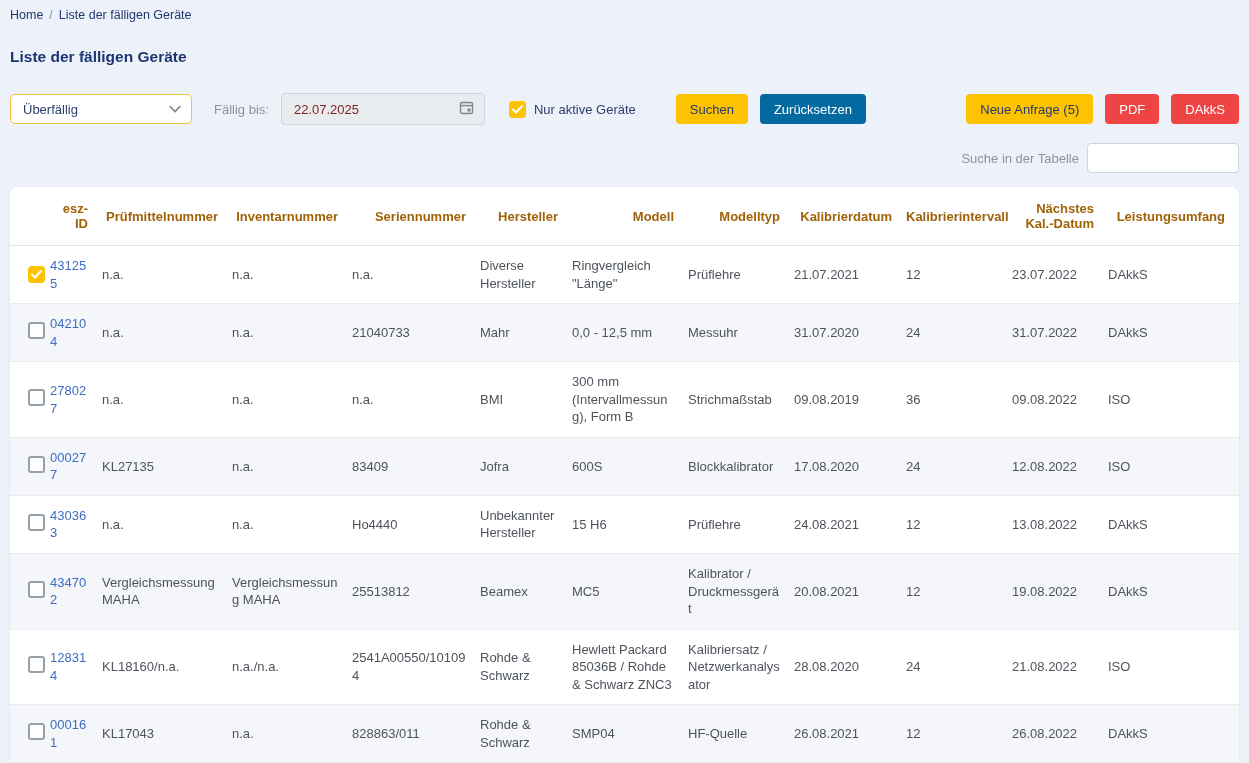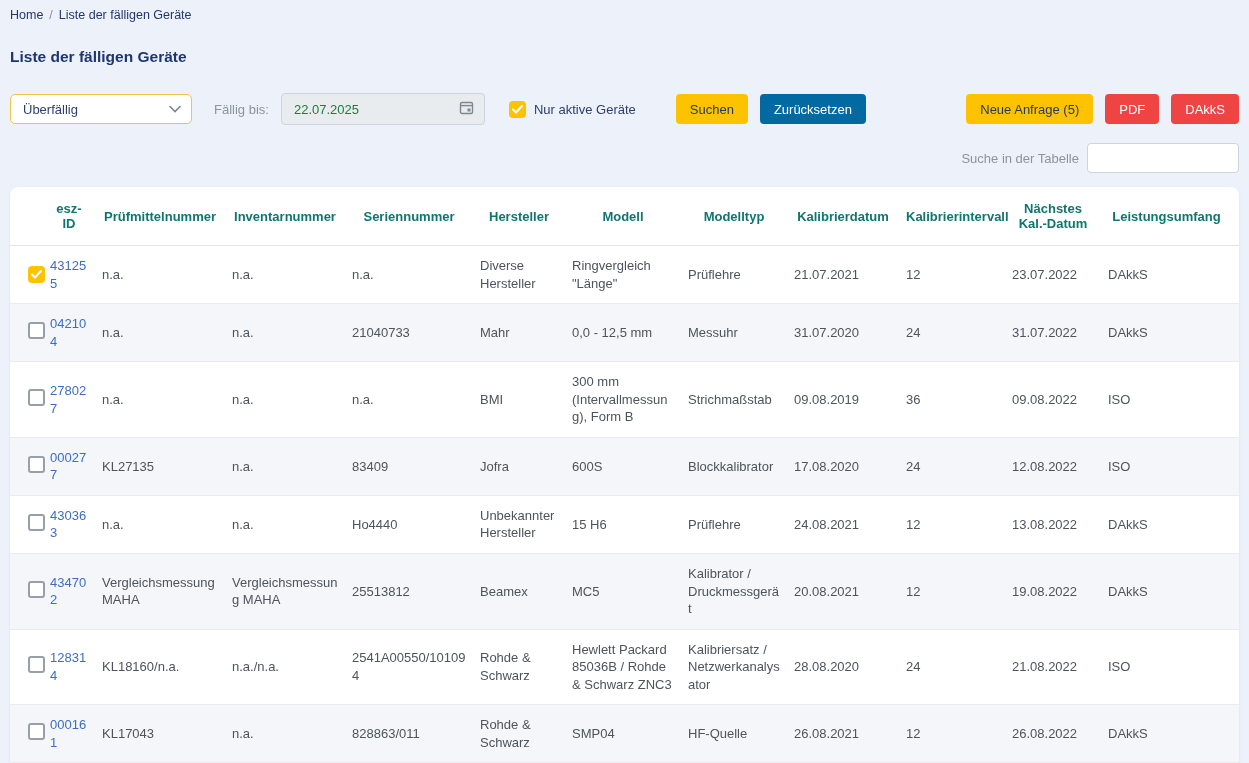--- a/index.html
+++ b/index.html
@@ -29,21 +29,21 @@
     display: flex; align-items: center; justify-content: space-between;
     padding: 0 10px 0 12px; color: #2c3e6b; cursor: pointer;
   }
   .select-box .chev { color: #7d8790; font-size: 12px; }
   .lbl { color: #8d949c; }
   .due-label { margin-left: 22px; }
   .date-box {
     margin-left: 12px; width: 204px; height: 32px;
     background: #e9ecef; border: 1px solid #ced4da; border-radius: 4px;
     display: flex; align-items: center; justify-content: space-between;
-    padding: 0 10px 0 12px; color: #15803d;
+    padding: 0 10px 0 12px; color: #7f1d1d;
   }
   .check-wrap { margin-left: 24px; display: flex; align-items: center; gap: 8px; cursor: pointer; }
   .cb {
     width: 17px; height: 17px; border-radius: 4px; flex: 0 0 auto;
     display: inline-flex; align-items: center; justify-content: center;
   }
   .cb.checked { background: #fdc300; color: #fff; font-size: 12px; font-weight: bold; }
   .cb.unchecked { background: #fff; border: 2px solid #97a0a8; border-radius: 3px; }
   .check-label { color: #2c3e6b; }
 
@@ -66,21 +66,21 @@
   }
 
   
   .card {
     margin-top: 14px; background: #fff; border-radius: 8px;
     box-shadow: 0 1px 3px rgba(40,60,100,0.08);
     overflow: hidden;
   }
   table { width: 100%; border-collapse: collapse; table-layout: fixed; }
   thead th {
-    font-size: 13px; font-weight: 600; color: #0f766e; text-align: center;
+    font-size: 13px; font-weight: 600; color: #a16207; text-align: right;
     padding: 14px 14px 14px 0; vertical-align: middle;
     border-bottom: 1px solid #e2e4e8;
   }
   thead th.col-cb { padding-left: 18px; }
   tbody td {
     padding: 11px 14px 11px 0; vertical-align: middle; color: #4e545c;
     border-bottom: 1px solid #ebebee; line-height: 1.35;
     overflow-wrap: break-word;
   }
   tbody td.cell-cb { padding-left: 18px; }

